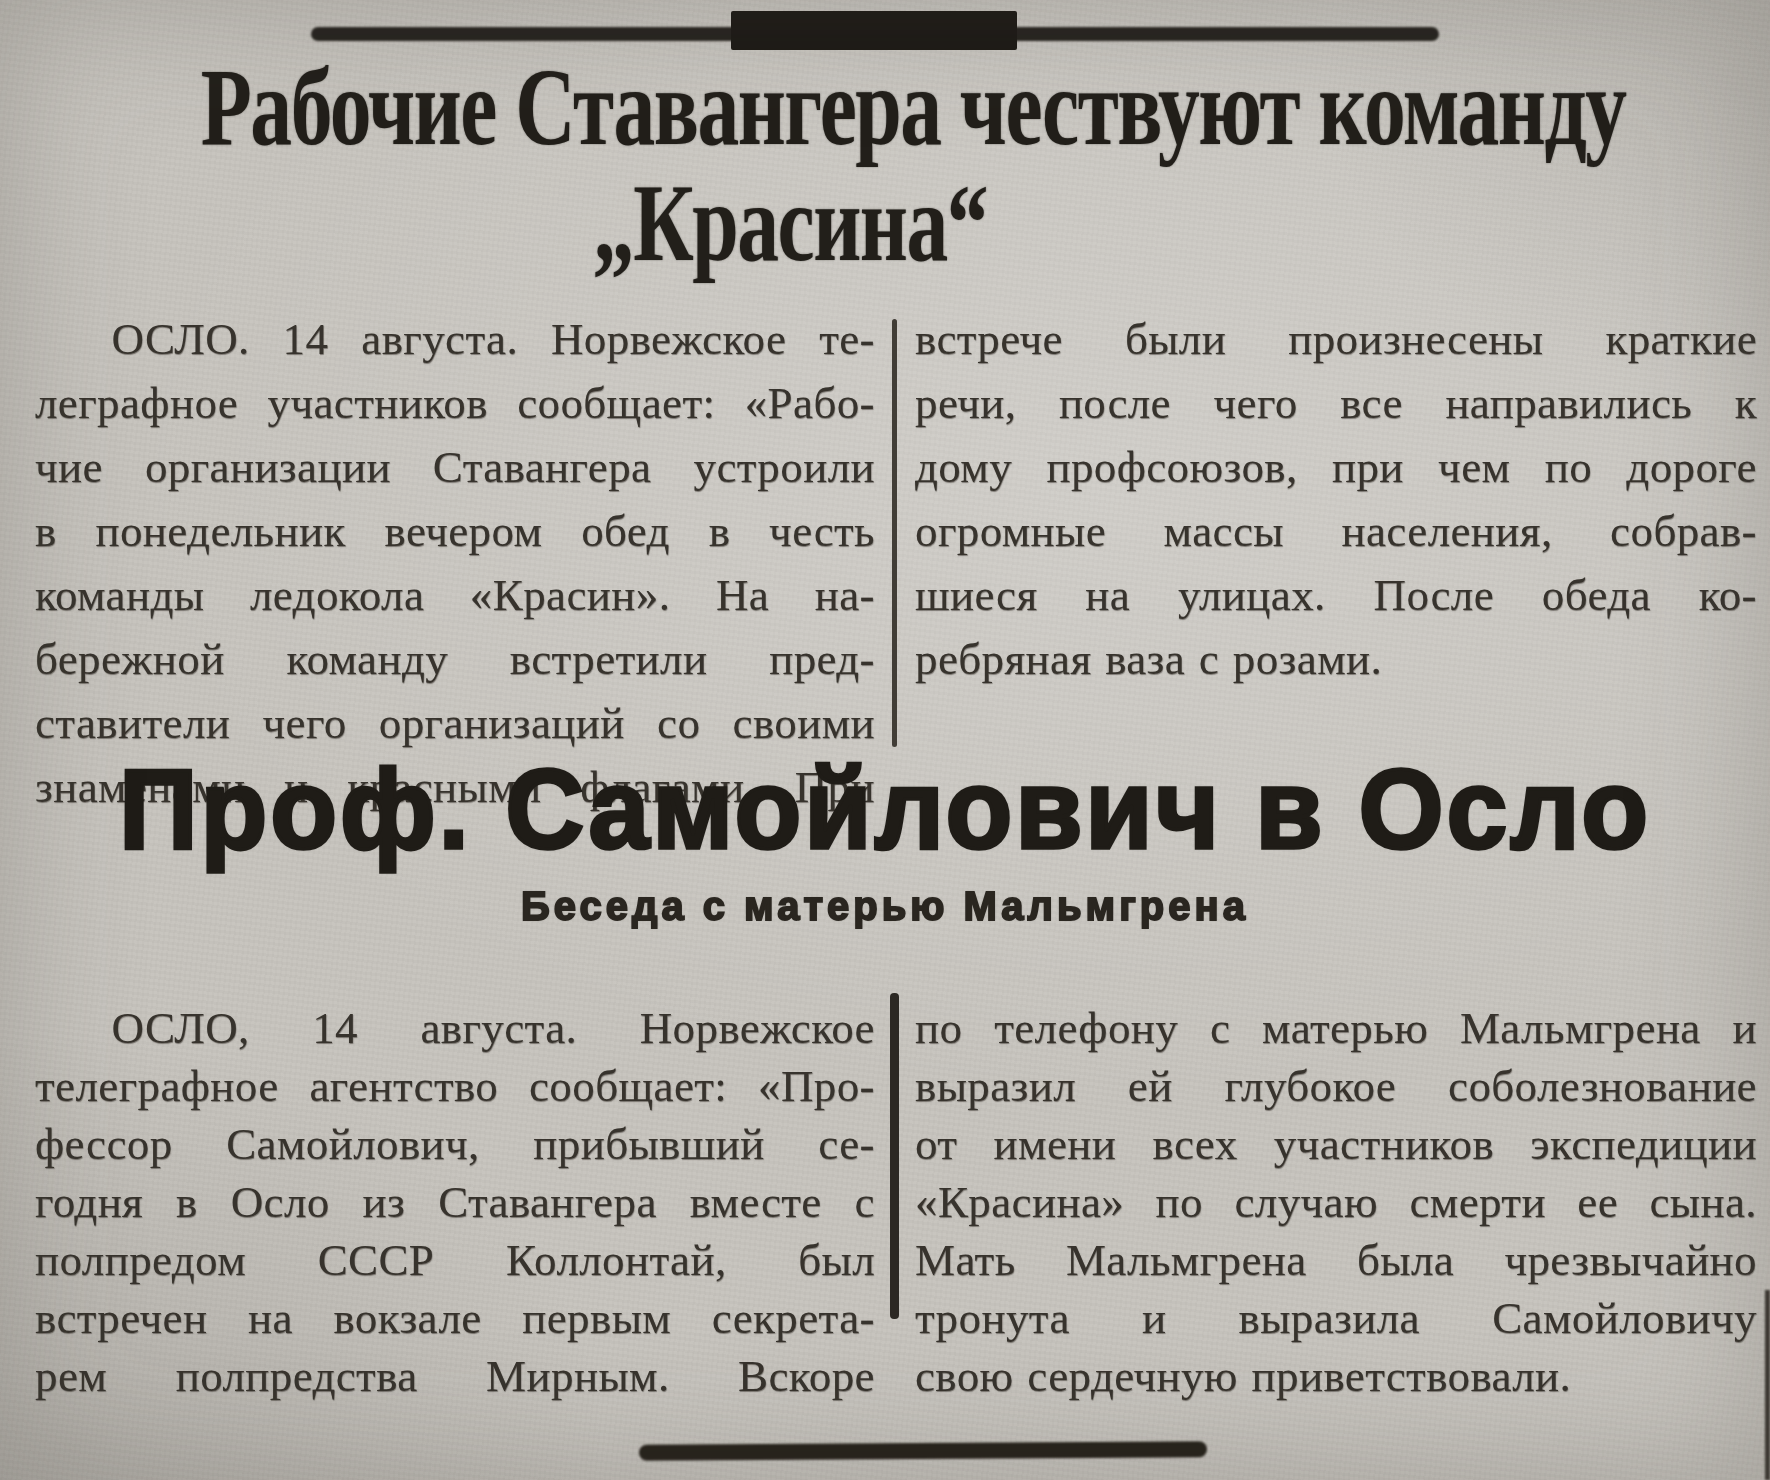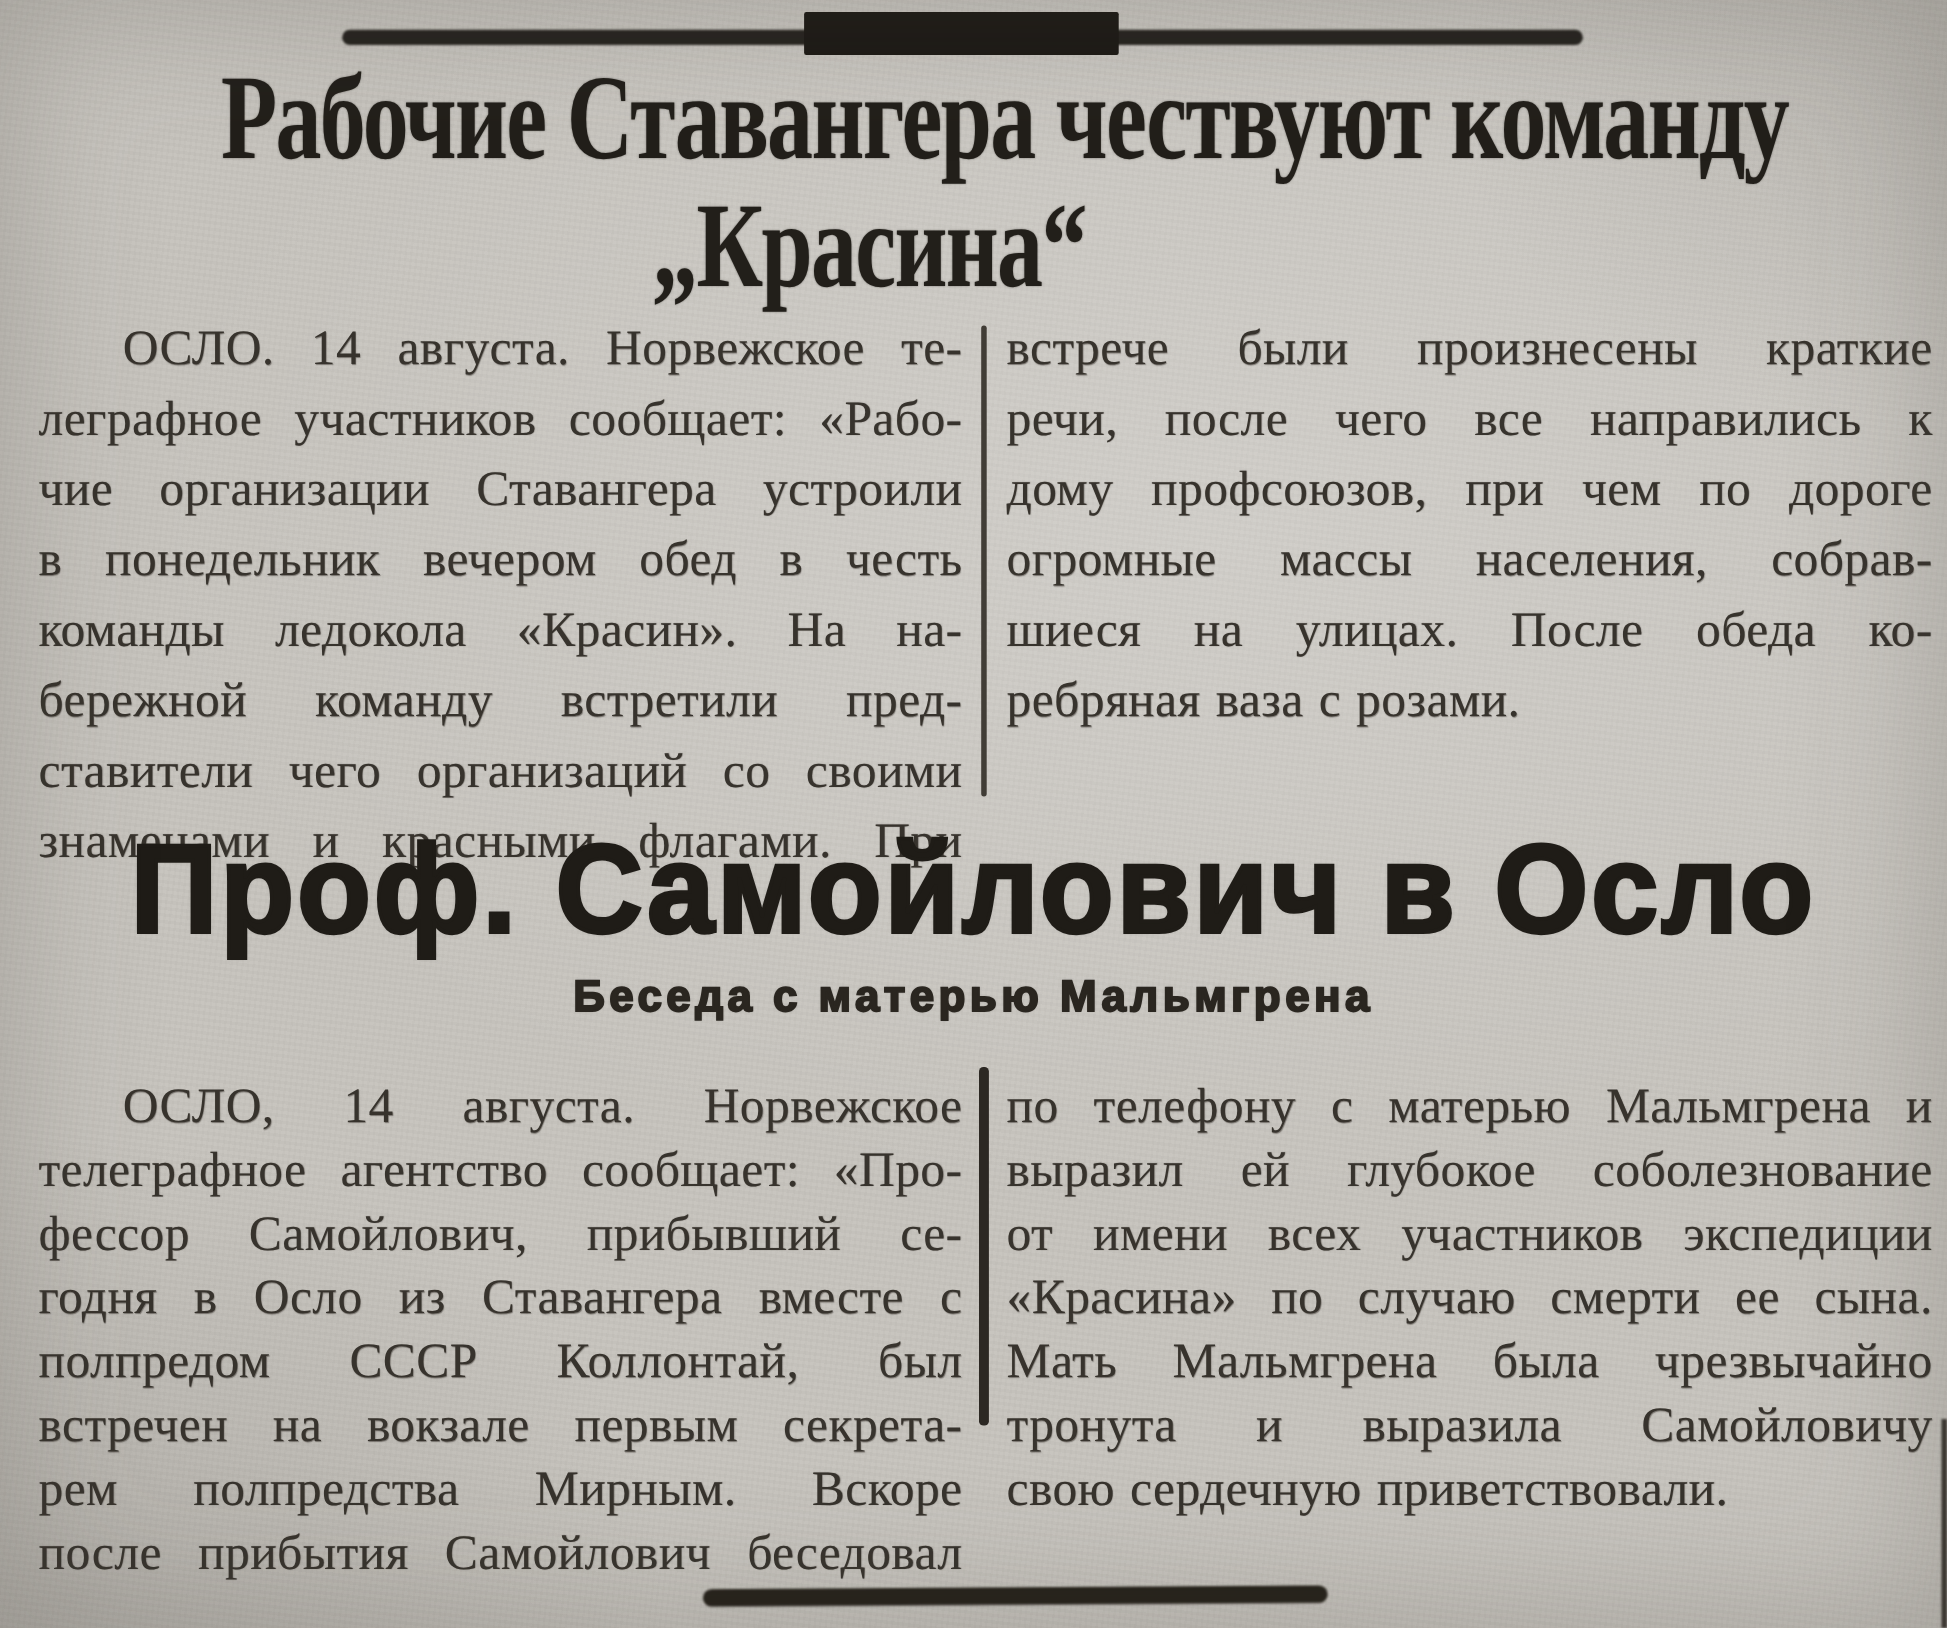--- a/index.html
+++ b/index.html
@@ -56,21 +56,21 @@
   }
   .subheadline{
     position:absolute;left:0;top:886px;width:1770px;text-align:center;
     font-family:"Liberation Sans", sans-serif;font-weight:bold;color:#2a2620;
     font-size:40px;line-height:1;letter-spacing:4px;white-space:nowrap;
     -webkit-text-stroke:1.8px #2a2620;
     text-shadow:0 0 2px rgba(30,27,22,0.5);filter:blur(0.4px);
   }
 
   
-  .cols{position:absolute;left:35px;width:1722px;display:flex;align-items:flex-start;}
+  .cols{position:absolute;left:35px;width:1722px;display:flex;align-items:flex-start;margin-top:23px;}
   .cols-a1{top:284px;}
   .cols-a2{top:976px;}
   .col{font-size:45px;letter-spacing:0.4px;word-spacing:2px;
     text-shadow:0.5px 0.5px 1px rgba(55,50,43,0.55);filter:blur(0.35px);}
   .col-l{width:840px;}
   .col-r{flex:1;}
   .cols-a1 .line{line-height:64px;}
   .cols-a2 .line{line-height:58px;}
   .line{text-align:justify;text-align-last:justify;}
   .line.flush{text-align-last:left;}
@@ -121,21 +121,20 @@
 
   <div class="cols cols-a2">
     <div class="col col-l">
         <div class="line indent">ОСЛО, 14 августа. Норвежское</div>
         <div class="line">телеграфное агентство сообщает: «Про-</div>
         <div class="line">фессор Самойлович, прибывший се-</div>
         <div class="line">годня в Осло из Ставангера вместе с</div>
         <div class="line">полпредом СССР Коллонтай, был</div>
         <div class="line">встречен на вокзале первым секрета-</div>
         <div class="line">рем полпредства Мирным. Вскоре</div>
-        <div class="line">после прибытия Самойлович беседовал</div>
       </div>
     <div class="divider divider-a2"></div>
     <div class="col col-r">
         <div class="line">по телефону с матерью Мальмгрена и</div>
         <div class="line">выразил ей глубокое соболезнование</div>
         <div class="line">от имени всех участников экспедиции</div>
         <div class="line">«Красина» по случаю смерти ее сына.</div>
         <div class="line">Мать Мальмгрена была чрезвычайно</div>
         <div class="line">тронута и выразила Самойловичу</div>
         <div class="line flush">свою сердечную приветствовали.</div>

